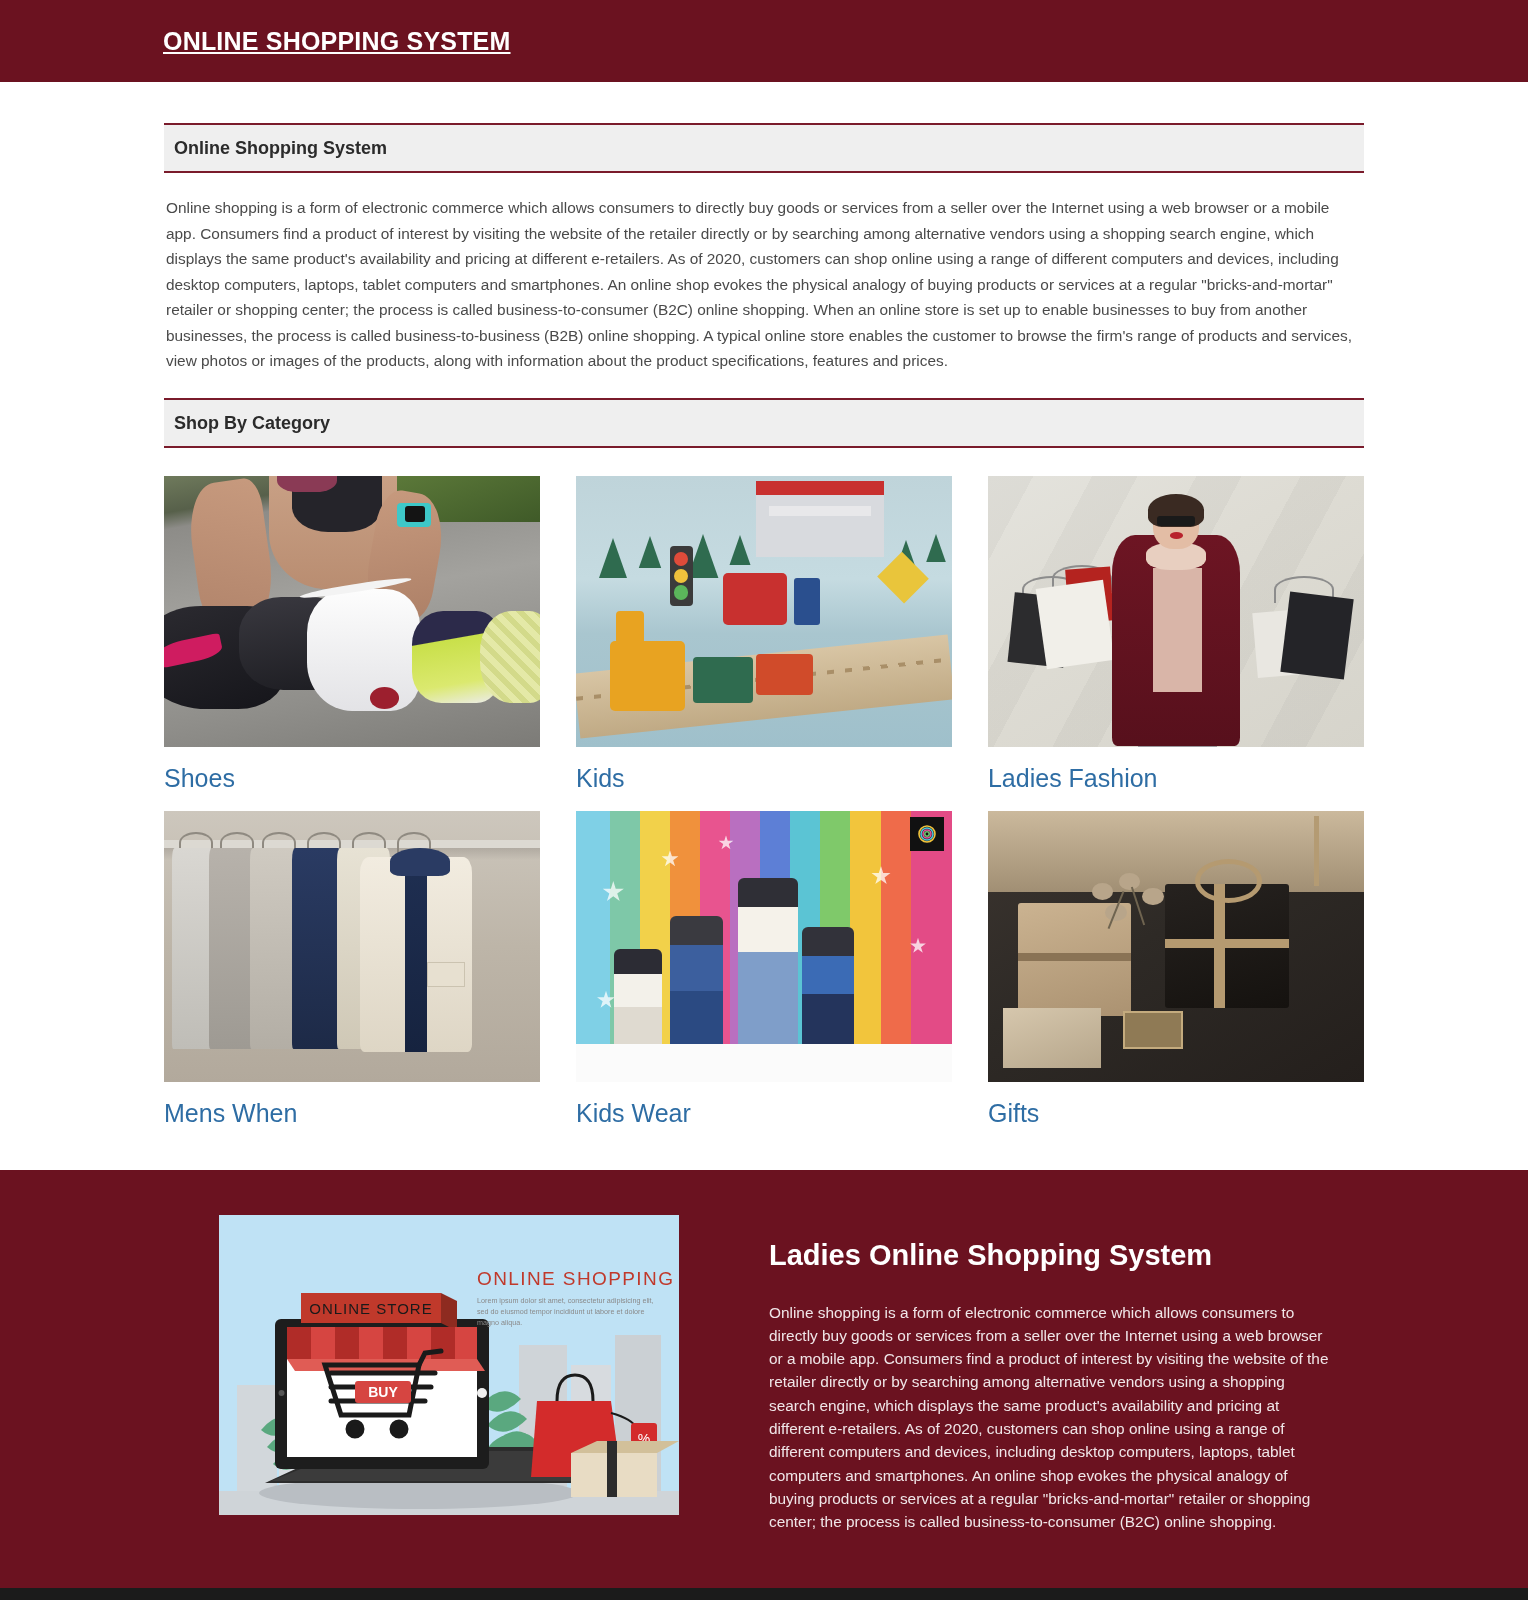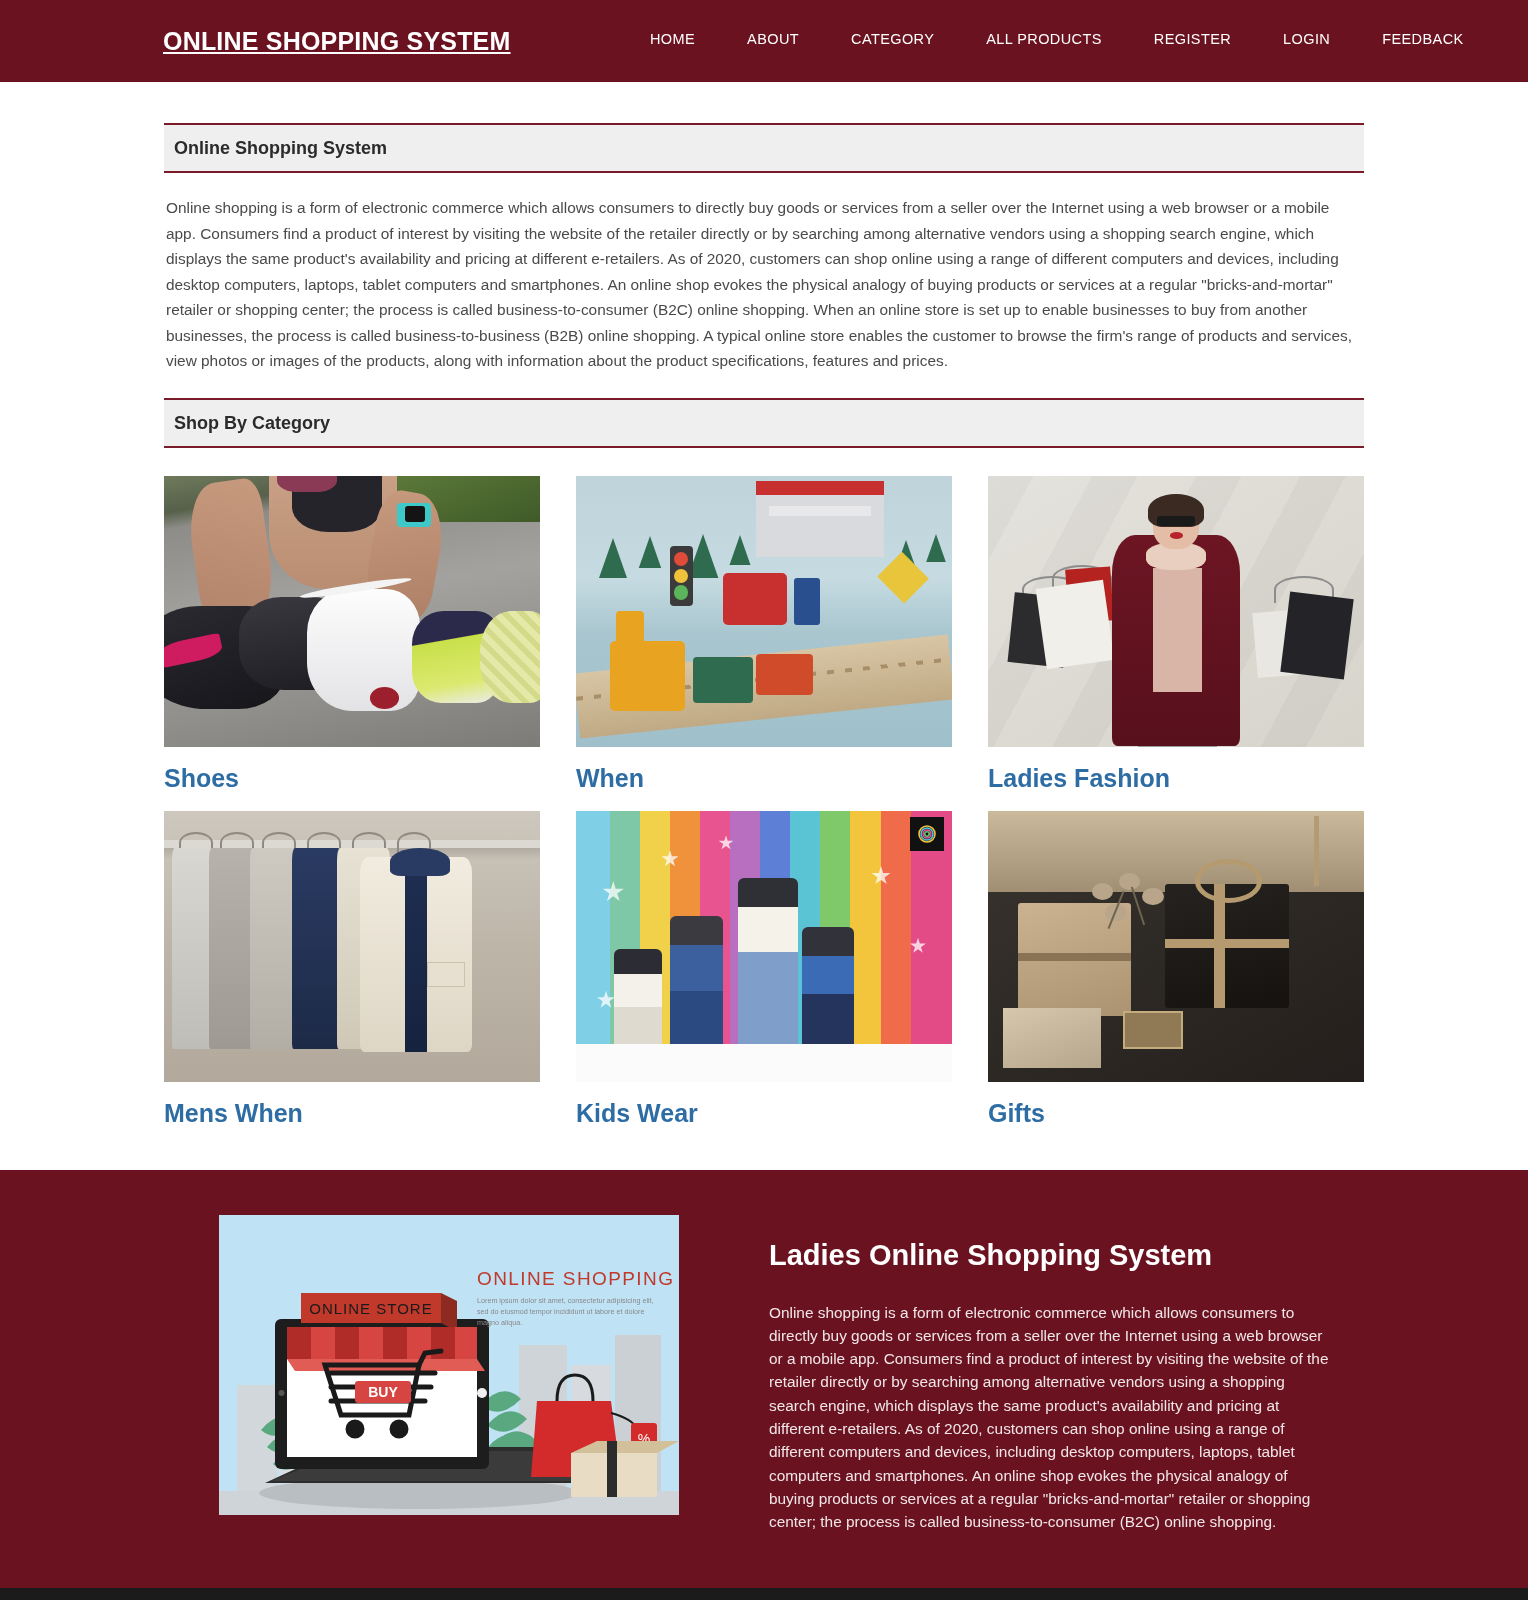--- a/index.html
+++ b/index.html
@@ -104,21 +104,21 @@
     height: 271px;
     overflow: hidden;
     position: relative;
     background: #d9d9d9;
     display: block;
   }
   .cat-label {
     display: block;
     margin-top: 16px;
     font-size: 25px;
-    font-weight: bold;
+    font-weight: normal;
     color: #2e6da4;
     text-decoration: none;
     line-height: 30px;
     cursor: pointer;
   }
 
   
   .about {
     width: 1528px;
     background: #6b1220;
@@ -279,29 +279,20 @@
   .ph-gifts .flower { position:absolute; left:26%; top:22%; width:26%; height:24%; }
   .ph-gifts .flower i { position:absolute; width:22%; height:26%; background:#b8a58a; border-radius:50%; display:block; }
   .ph-gifts .sprig { position:absolute; width:2px; height:40px; background:#6f6450; }
   .ph-gifts .ribbon { position:absolute; right:12%; top:2%; width:5px; height:26%; background:#b49b73; }
 </style>
 </head>
 <body>
 
 <div class="navbar">
   <a class="brand" href="#">ONLINE SHOPPING SYSTEM</a>
-  <nav class="nav-links">
-    <a class="nav-link" href="#">HOME</a>
-    <a class="nav-link" href="#">ABOUT</a>
-    <a class="nav-link" href="#">CATEGORY</a>
-    <a class="nav-link" href="#">ALL PRODUCTS</a>
-    <a class="nav-link" href="#">REGISTER</a>
-    <a class="nav-link" href="#">LOGIN</a>
-    <a class="nav-link" href="#">FEEDBACK</a>
-  </nav>
 </div>
 
 <div class="content">
   <div class="container">
 
     <div class="panel-head">
       <h3>Online Shopping System</h3>
     </div>
 
     <p class="intro">Online shopping is a form of electronic commerce which allows consumers to directly buy goods or services from a seller over the Internet using a web browser or a mobile app. Consumers find a product of interest by visiting the website of the retailer directly or by searching among alternative vendors using a shopping search engine, which displays the same product's availability and pricing at different e-retailers. As of 2020, customers can shop online using a range of different computers and devices, including desktop computers, laptops, tablet computers and smartphones. An online shop evokes the physical analogy of buying products or services at a regular "bricks-and-mortar" retailer or shopping center; the process is called business-to-consumer (B2C) online shopping. When an online store is set up to enable businesses to buy from another businesses, the process is called business-to-business (B2B) online shopping. A typical online store enables the customer to browse the firm's range of products and services, view photos or images of the products, along with information about the product specifications, features and prices.</p>
@@ -352,21 +343,21 @@
               </span>
             <span class="sign"></span>
             <span class="track"></span>
             <span class="redloco"></span>
             <span class="cop"></span>
             <span class="car1"></span>
               <span class="car2"></span>
               <span class="loco"></span>
           </span>
         </a>
-        <a class="cat-label" href="#">When</a>
+        <a class="cat-label" href="#">Kids</a>
       </div>
 
       <div class="cat-cell">
         <a class="cat-thumb" href="#">
           <span class="ph ph-ladies">
             <span class="wall"></span>
             <span class="handle" style="left:17%;top:33%"></span>
             <span class="handle" style="left:9%;top:37%"></span>
             <span class="handle" style="right:8%;top:37%"></span>
             <span class="bagL3"></span>

